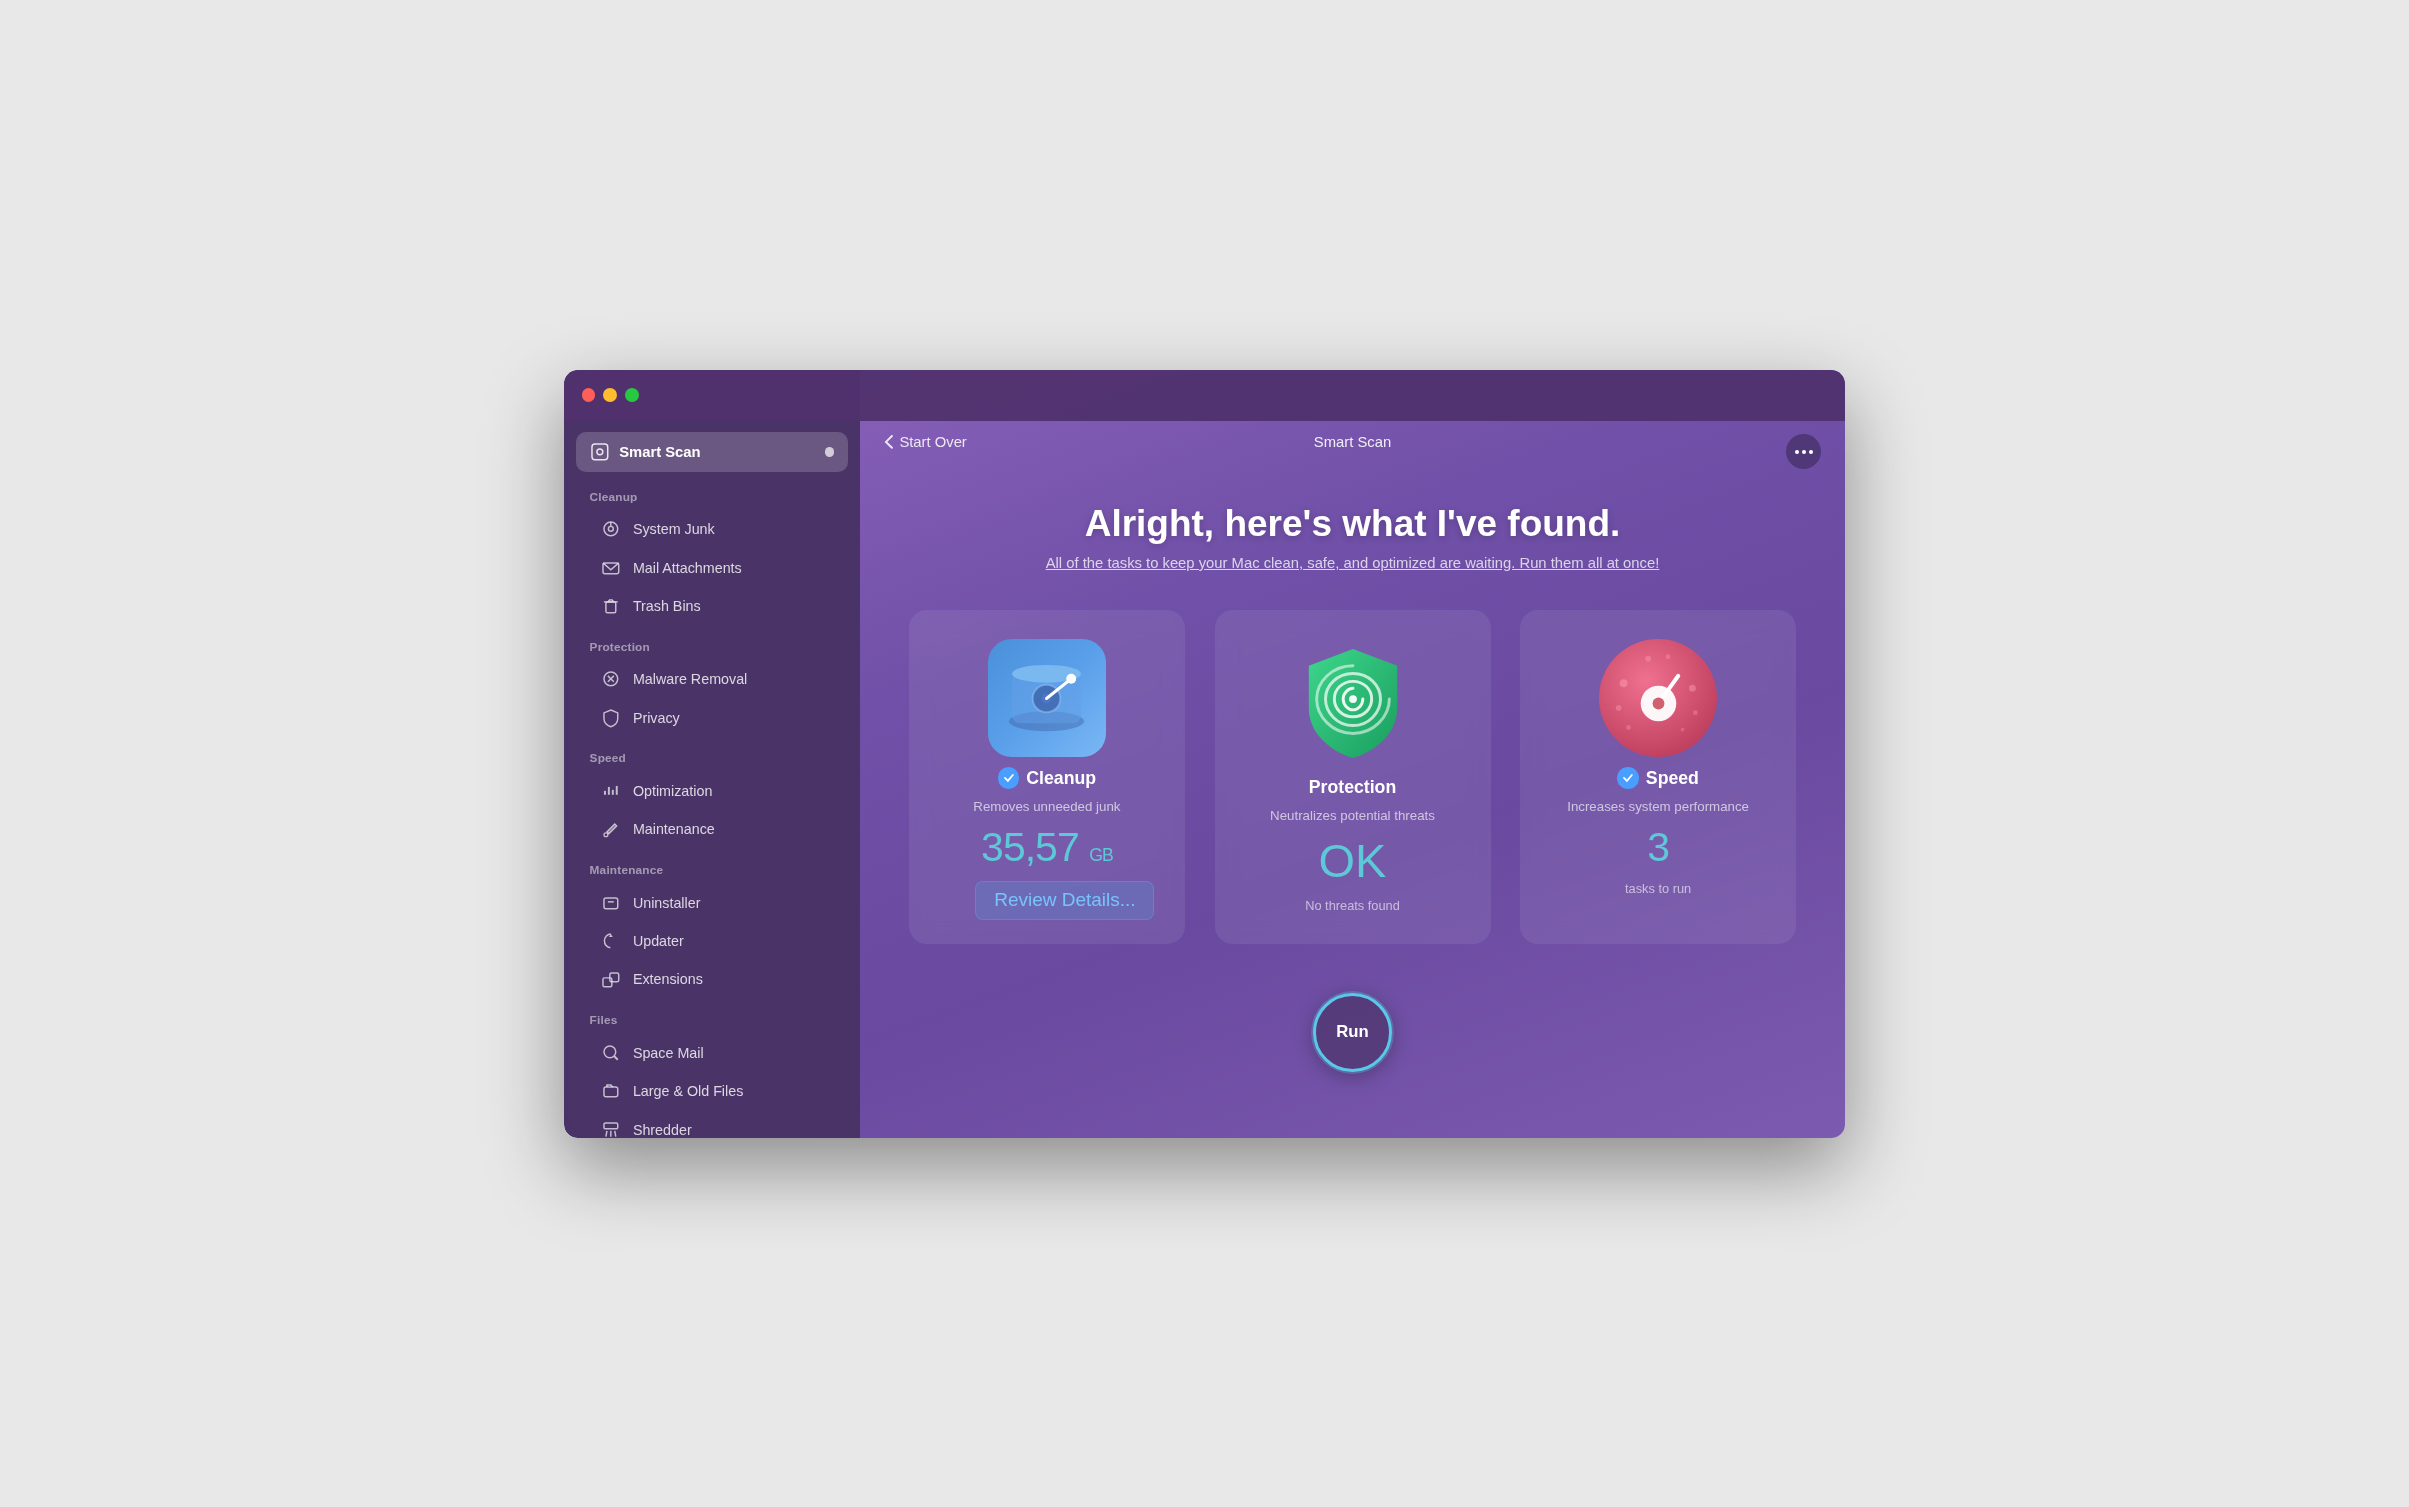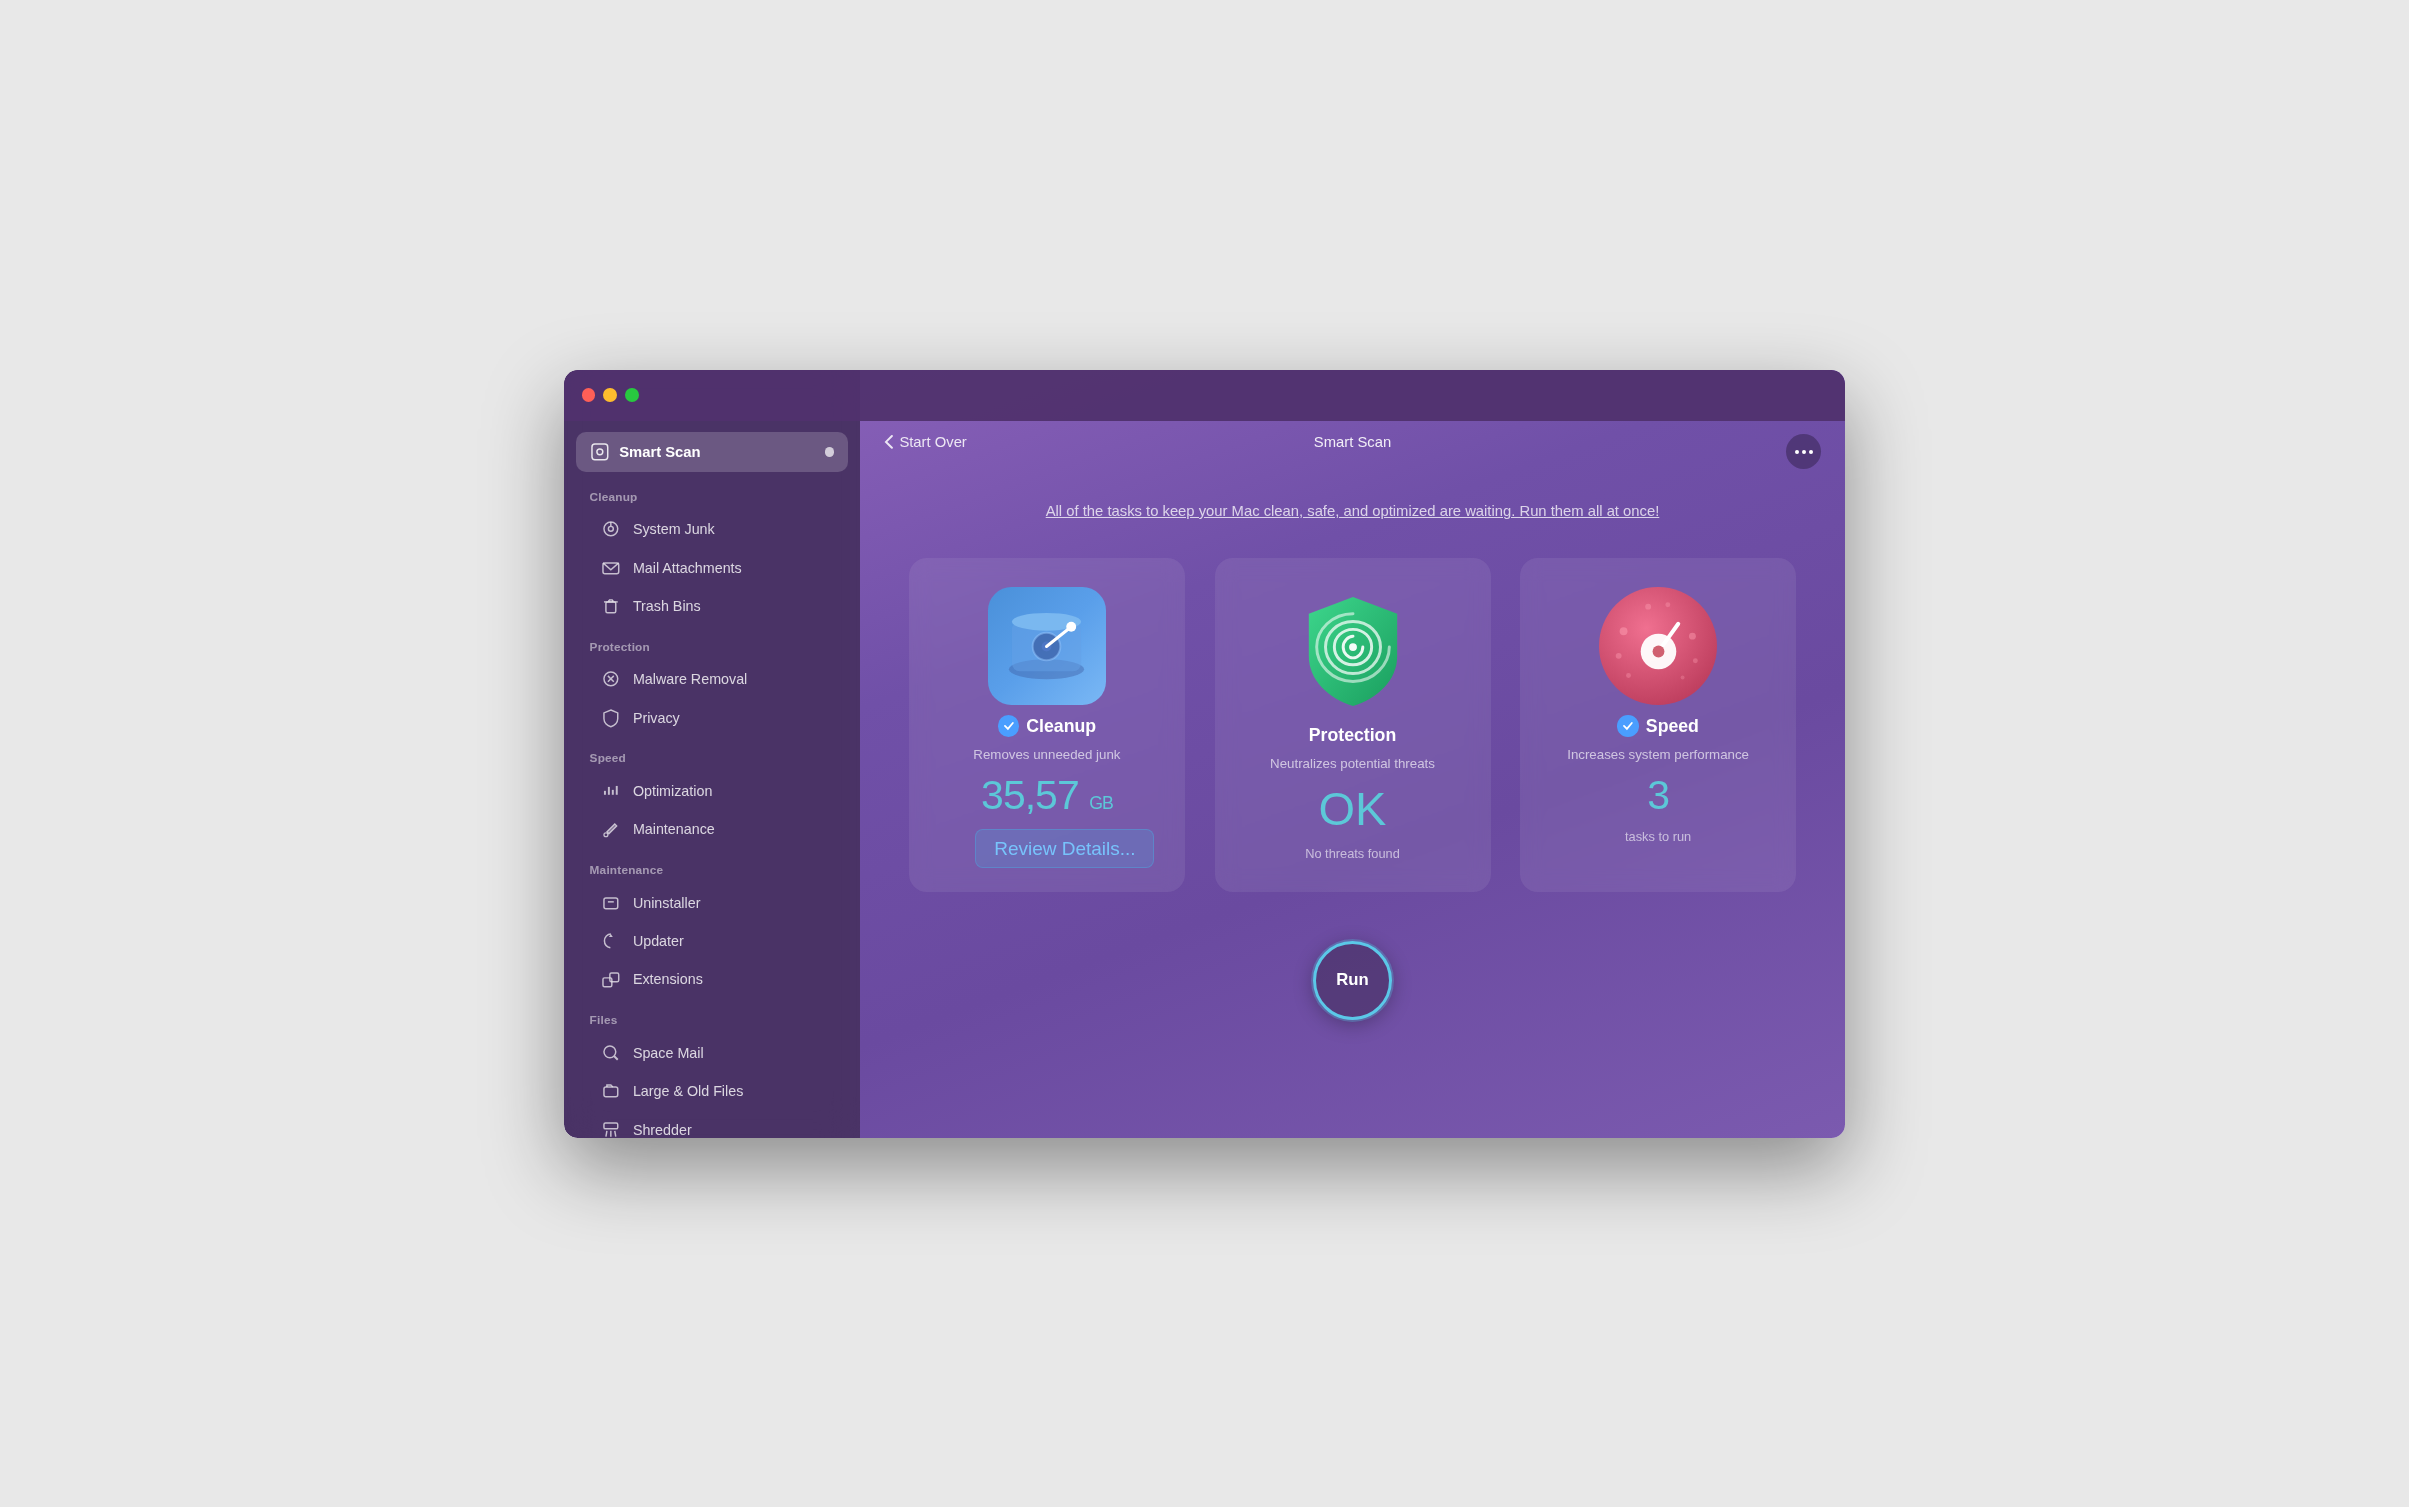--- a/index.html
+++ b/index.html
@@ -493,20 +493,21 @@
       </button>
       <span class="topbar-title">Smart Scan</span>
       <div class="menu-dots">
         <div class="dot"></div>
         <div class="dot"></div>
         <div class="dot"></div>
       </div>
     </div>
 
     <div class="content-area">
+      <h1 class="headline">Alright, here's what I've found.</h1>
       <p class="subheadline">All of the tasks to keep your Mac clean, safe, and optimized are waiting. Run them all at once!</p>
 
       <div class="cards-row">
 
         <div class="card">
           <div class="disk-container">
             <svg width="89" height="89" viewBox="0 0 90 90" fill="none">
 
               <ellipse cx="45" cy="68" rx="38" ry="10" fill="rgba(60,90,160,0.4)"></ellipse>
               <rect x="10" y="20" width="70" height="50" rx="8" fill="rgba(100,160,230,0.5)"></rect>

